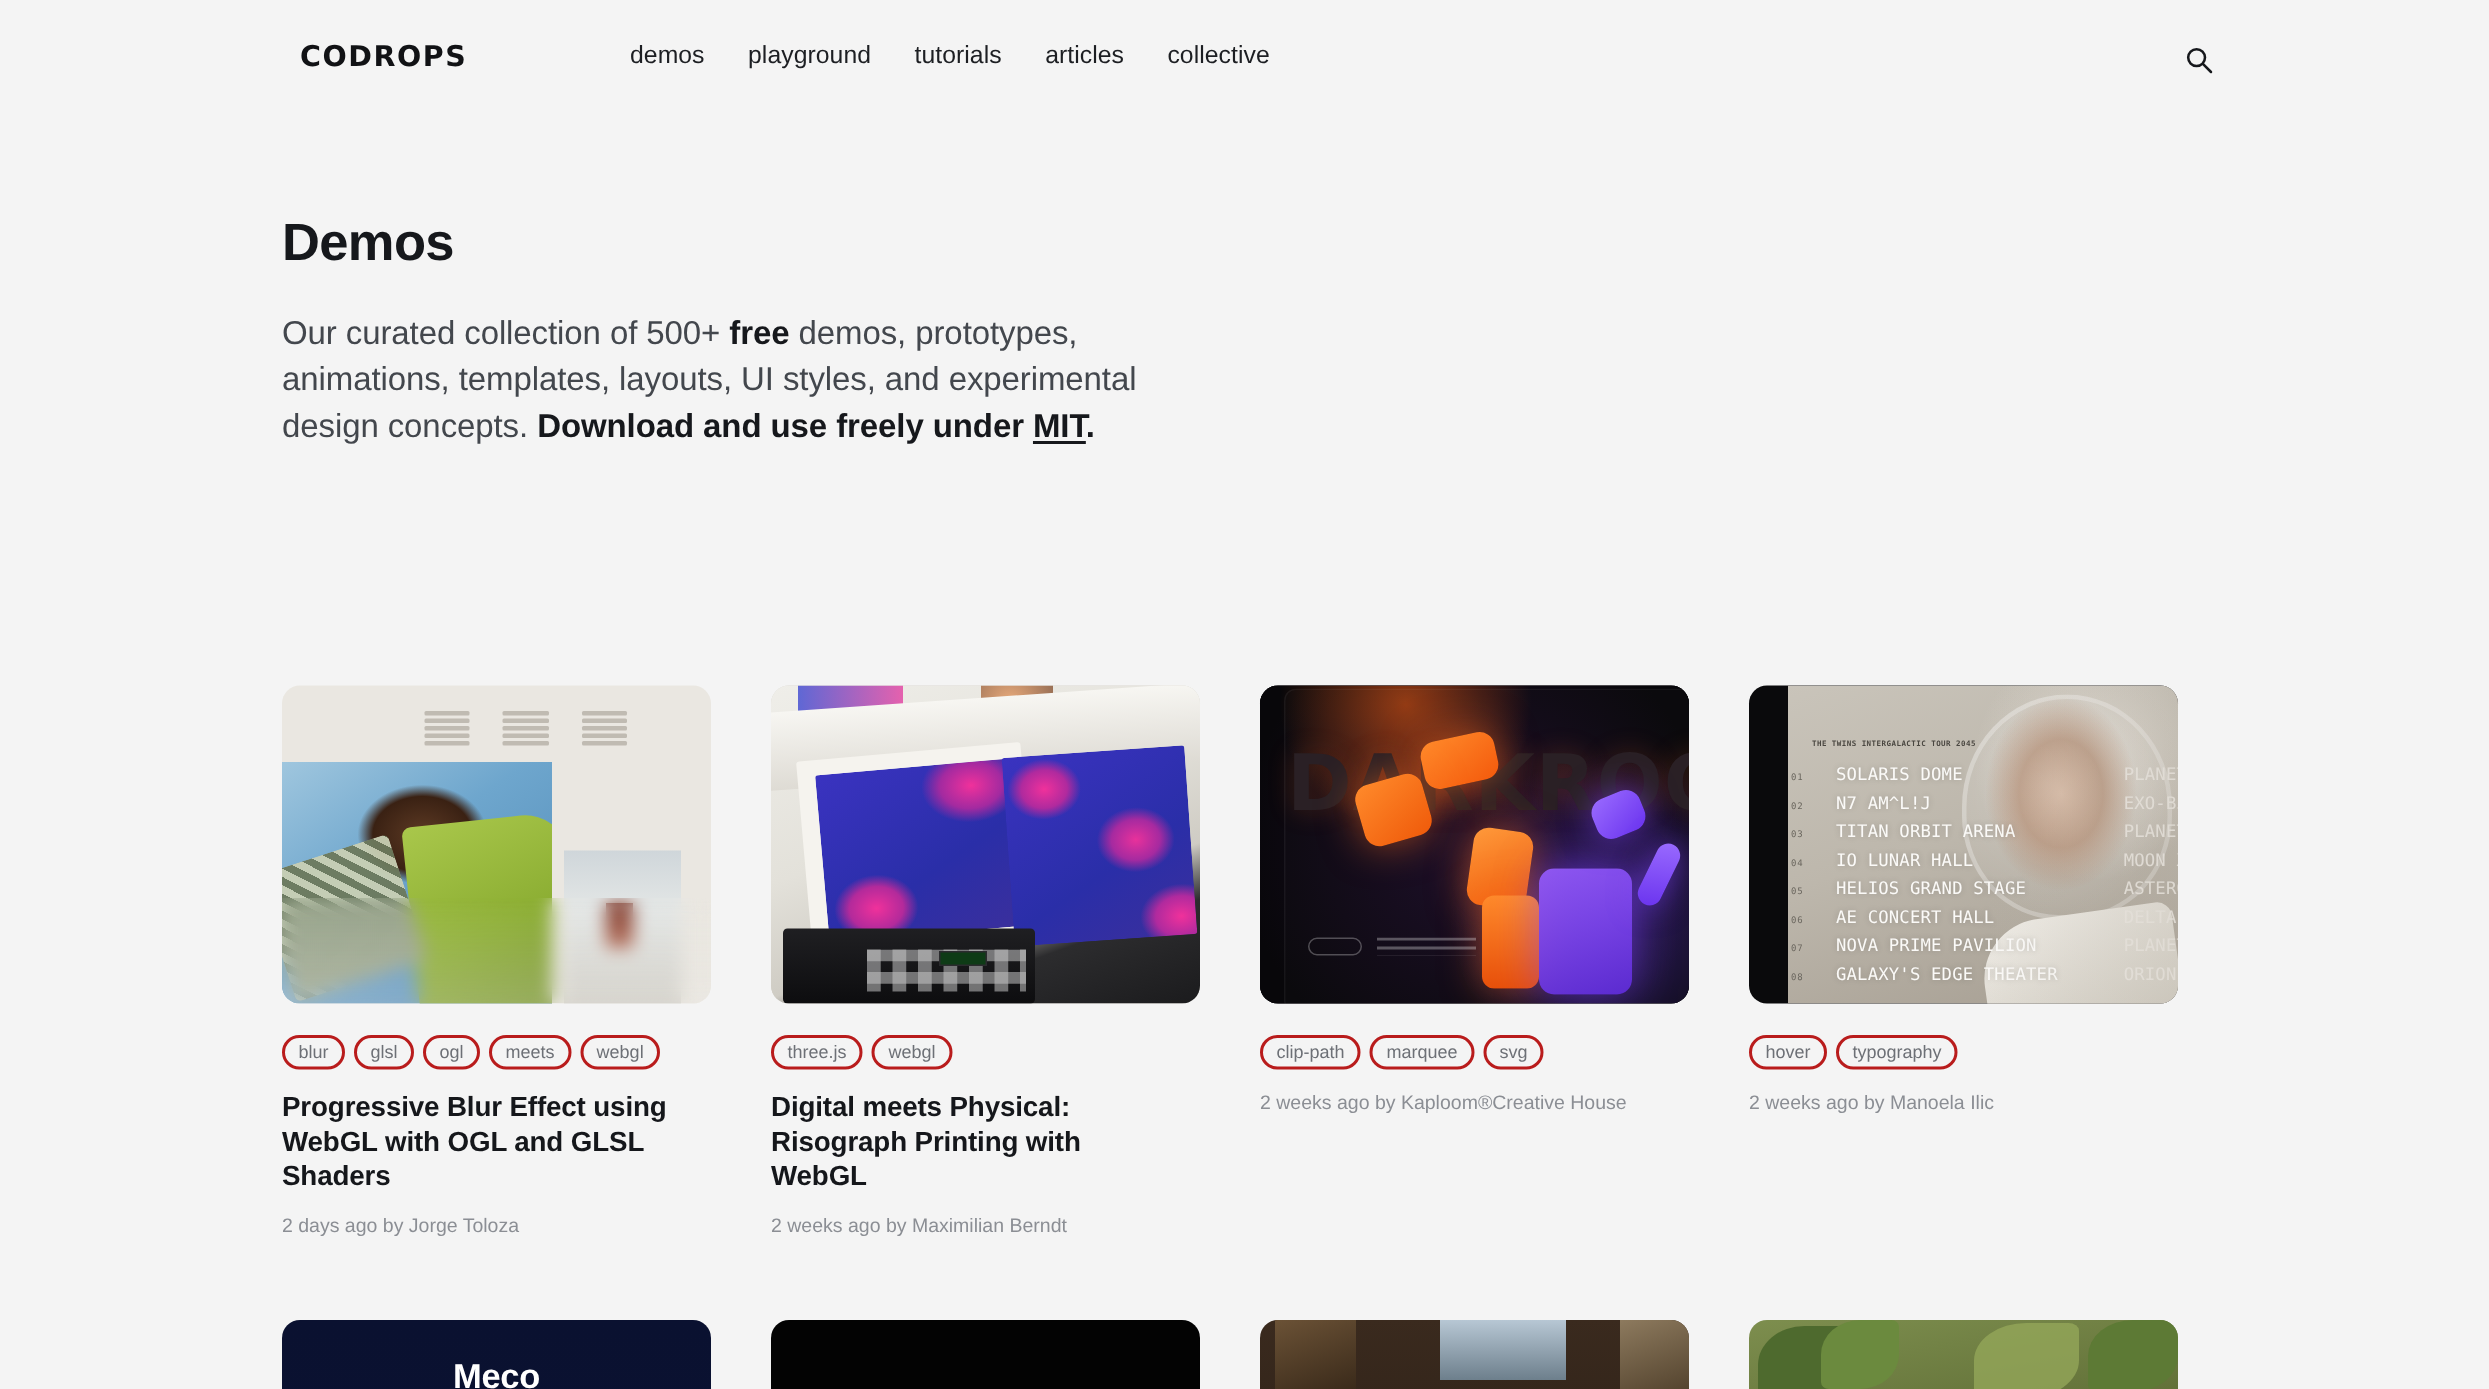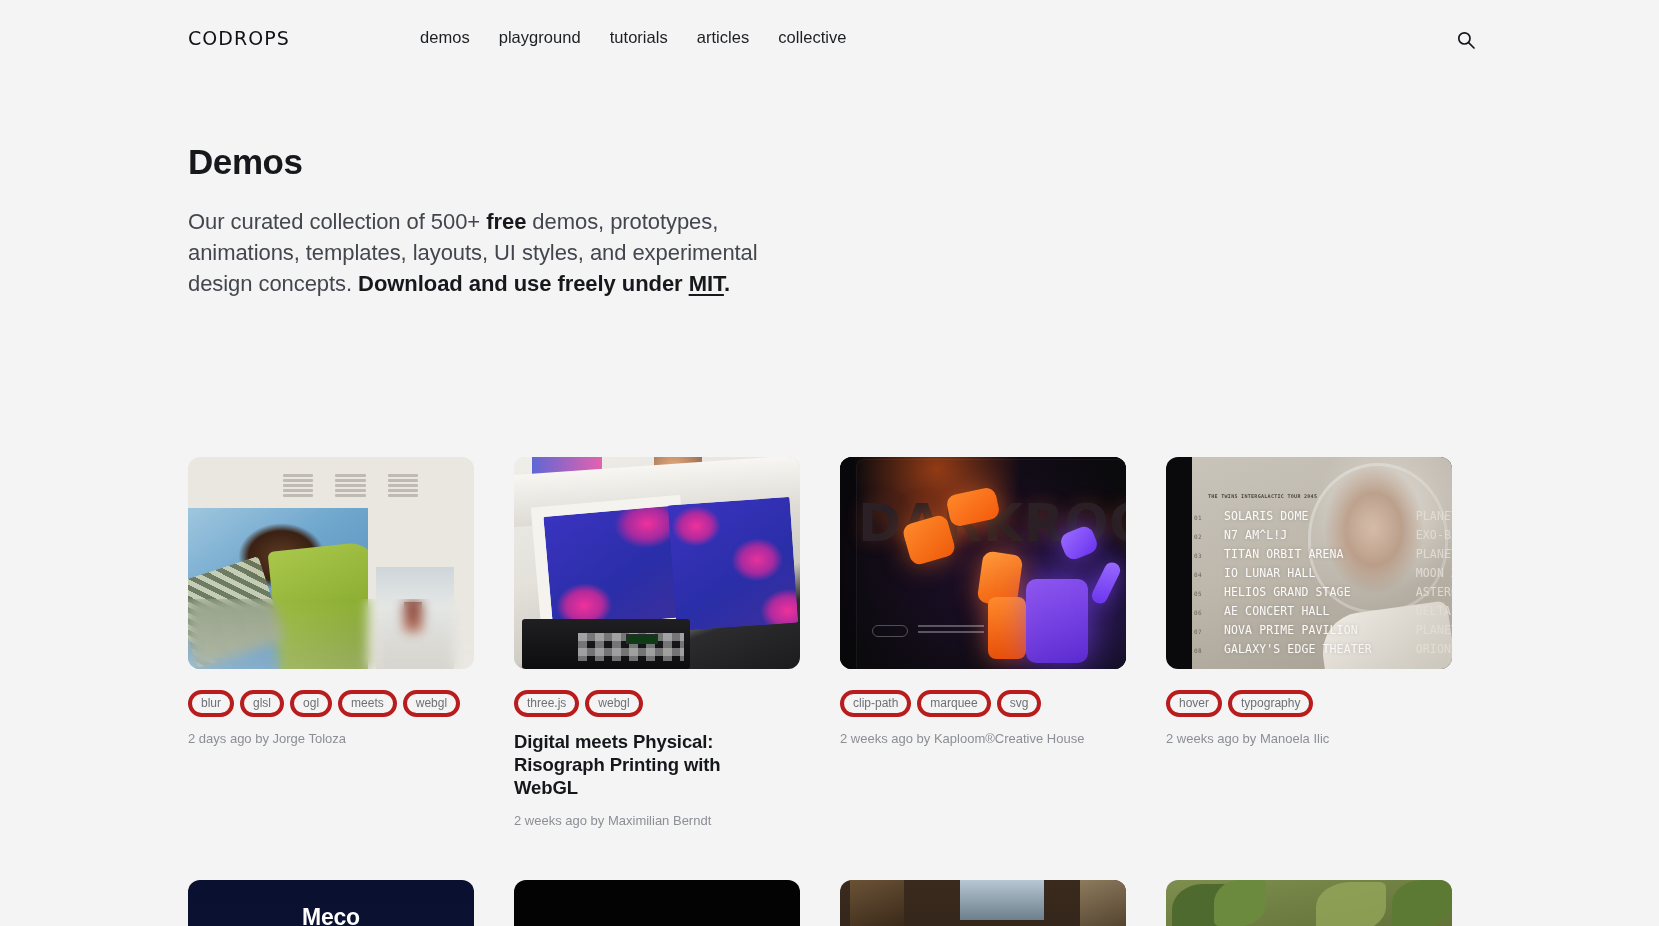--- a/index.html
+++ b/index.html
@@ -13,23 +13,23 @@
     -webkit-font-smoothing: antialiased;
   }
   .page { position: relative; width: 1659px; height: 926px; background:#f4f4f4; }
 
   
   .site-header {
     position: absolute; top: 0; left: 0; width: 1659px; height: 80px;
     display: flex; align-items: center;
   }
   .logo {
-    position: absolute; left: 188px; top: 27px;
+    position: absolute; left: 200px; top: 27px;
     font-family: "DejaVu Sans", sans-serif;
-    font-weight: 400; font-size: 19px; letter-spacing: 0.055em;
+    font-weight: 700; font-size: 19px; letter-spacing: 0.055em;
     color: #111215; text-transform: uppercase;
   }
   .main-nav {
     position: absolute; left: 420px; top: 28px;
     display: flex; gap: 0px; align-items: center;
   }
   .nav-link {
     font-size: 16.5px; color: #1d1f23; text-decoration: none;
     padding: 0 29px 0 0; letter-spacing: .002em; cursor: pointer;
     white-space: nowrap;
@@ -62,21 +62,21 @@
     display: grid; grid-template-columns: repeat(4, 286px); column-gap: 40px;
     row-gap: 48px;
   }
   .card { width: 286px; cursor: pointer; }
   .thumb {
     width: 286px; height: 212px; border-radius: 12px; overflow: hidden;
     position: relative; background: #e9e7e1;
   }
   .tags { display: flex; flex-wrap: wrap; gap: 6px; margin-top: 21px; }
   .tag {
-    border: 4px solid #b91c1c; border-radius: 999px;
+    border: 2px solid #b91c1c; border-radius: 999px;
     font-size: 12px; color: #6d7076; padding: 3px 9px 4px; line-height: 1;
     white-space: nowrap; cursor: pointer; background: transparent;
   }
   .card-title {
     margin-top: 13px; font-size: 18.5px; line-height: 23px; font-weight: 700;
     color: #15171b; letter-spacing: -0.005em; max-width: 272px;
   }
   .card-meta { margin-top: 14px; font-size: 13px; color: #8b8e94; }
 
   
@@ -352,20 +352,21 @@
           </div>
         <div class="t1-blurmask"></div>
       </div>
       <div class="tags">
         <span class="tag">blur</span>
         <span class="tag">glsl</span>
         <span class="tag">ogl</span>
         <span class="tag">meets</span>
         <span class="tag">webgl</span>
       </div>
+      <h2 class="card-title">Progressive Blur Effect using WebGL with OGL and GLSL Shaders</h2>
       <div class="card-meta">2 days ago by Jorge Toloza</div>
     </article>
 
     <article class="card">
       <div class="thumb t2">
         <div class="machine"></div>
         <div class="stickers"></div>
         <div class="sticker2"></div>
         <div class="lid"></div>
         <div class="paper"></div>

